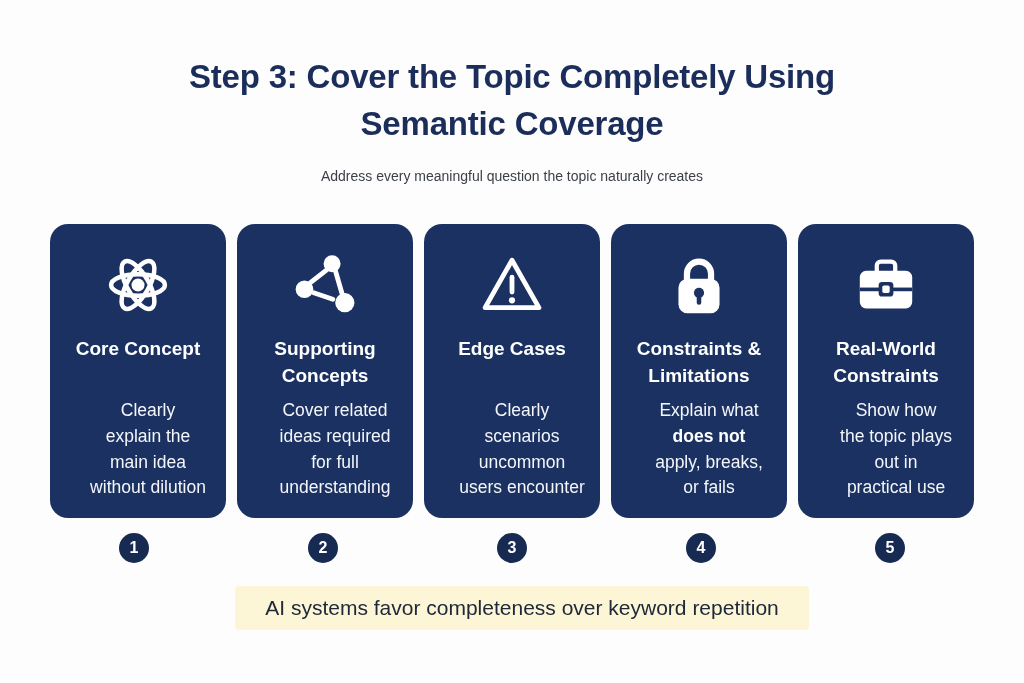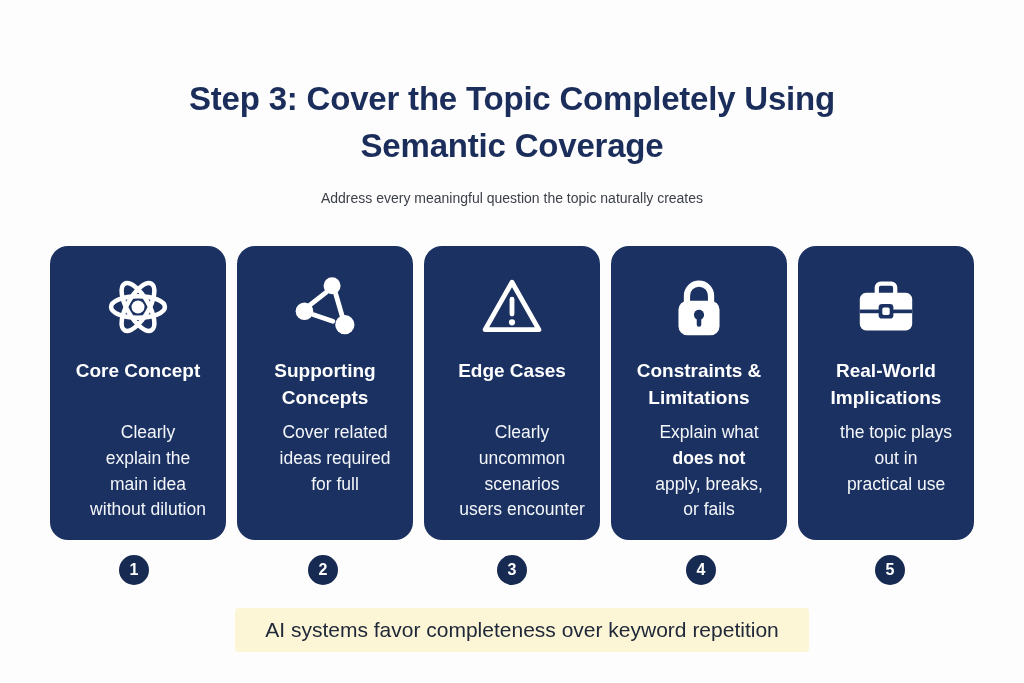--- a/index.html
+++ b/index.html
@@ -16,21 +16,21 @@
   body{
     background:#fdfdfd;
     font-family:"Liberation Sans", sans-serif;
     overflow:hidden;
   }
   .page{
     width:1024px;height:683px;
     display:flex;flex-direction:column;align-items:center;
   }
   .title{
-    margin-top:76px;
+    margin-top:54px;
     font-size:33px;
     font-weight:bold;
     color:var(--title-color);
     text-align:center;
     line-height:1.42;
     white-space:pre-line;
     letter-spacing:-0.2px;
   }
   .subtitle{
     margin-top:20px;
@@ -185,34 +185,35 @@
       <svg class="card-icon" style="color:var(--icon-color)">
             <use href="#sym-network-icon"></use>
           </svg>
     </div>
     <div class="card-title">Supporting
 Concepts</div>
     <div class="card-body">
           <span class="line">Cover related</span>
           <span class="line">ideas required</span>
           <span class="line">for full</span>
+          <span class="line">understanding</span>
         </div>
   </div>
 
   <div class="card">
     <div class="card-icon-wrap">
       <svg class="card-icon" style="color:var(--icon-color)">
             <use href="#sym-warning-triangle-icon"></use>
           </svg>
     </div>
     <div class="card-title">Edge Cases</div>
     <div class="card-body">
           <span class="line">Clearly</span>
+          <span class="line">scenarios</span>
           <span class="line">uncommon</span>
-          <span class="line">scenarios</span>
           <span class="line">users encounter</span>
         </div>
   </div>
 
   <div class="card">
     <div class="card-icon-wrap">
       <svg class="card-icon" style="color:var(--icon-color)">
             <use href="#sym-lock-icon"></use>
           </svg>
     </div>
@@ -226,22 +227,23 @@
         </div>
   </div>
 
   <div class="card">
     <div class="card-icon-wrap">
       <svg class="card-icon" style="color:var(--icon-color)">
             <use href="#sym-briefcase-icon"></use>
           </svg>
     </div>
     <div class="card-title">Real-World
-Implications</div>
-    <div class="card-body">
+Constraints</div>
+    <div class="card-body">
+          <span class="line">Show how</span>
           <span class="line">the topic plays</span>
           <span class="line">out in</span>
           <span class="line">practical use</span>
         </div>
   </div>
 </div>
 
   <div class="badges-row" id="badges-row">
   <div class="badge-slot">
     <div class="badge">1</div>

